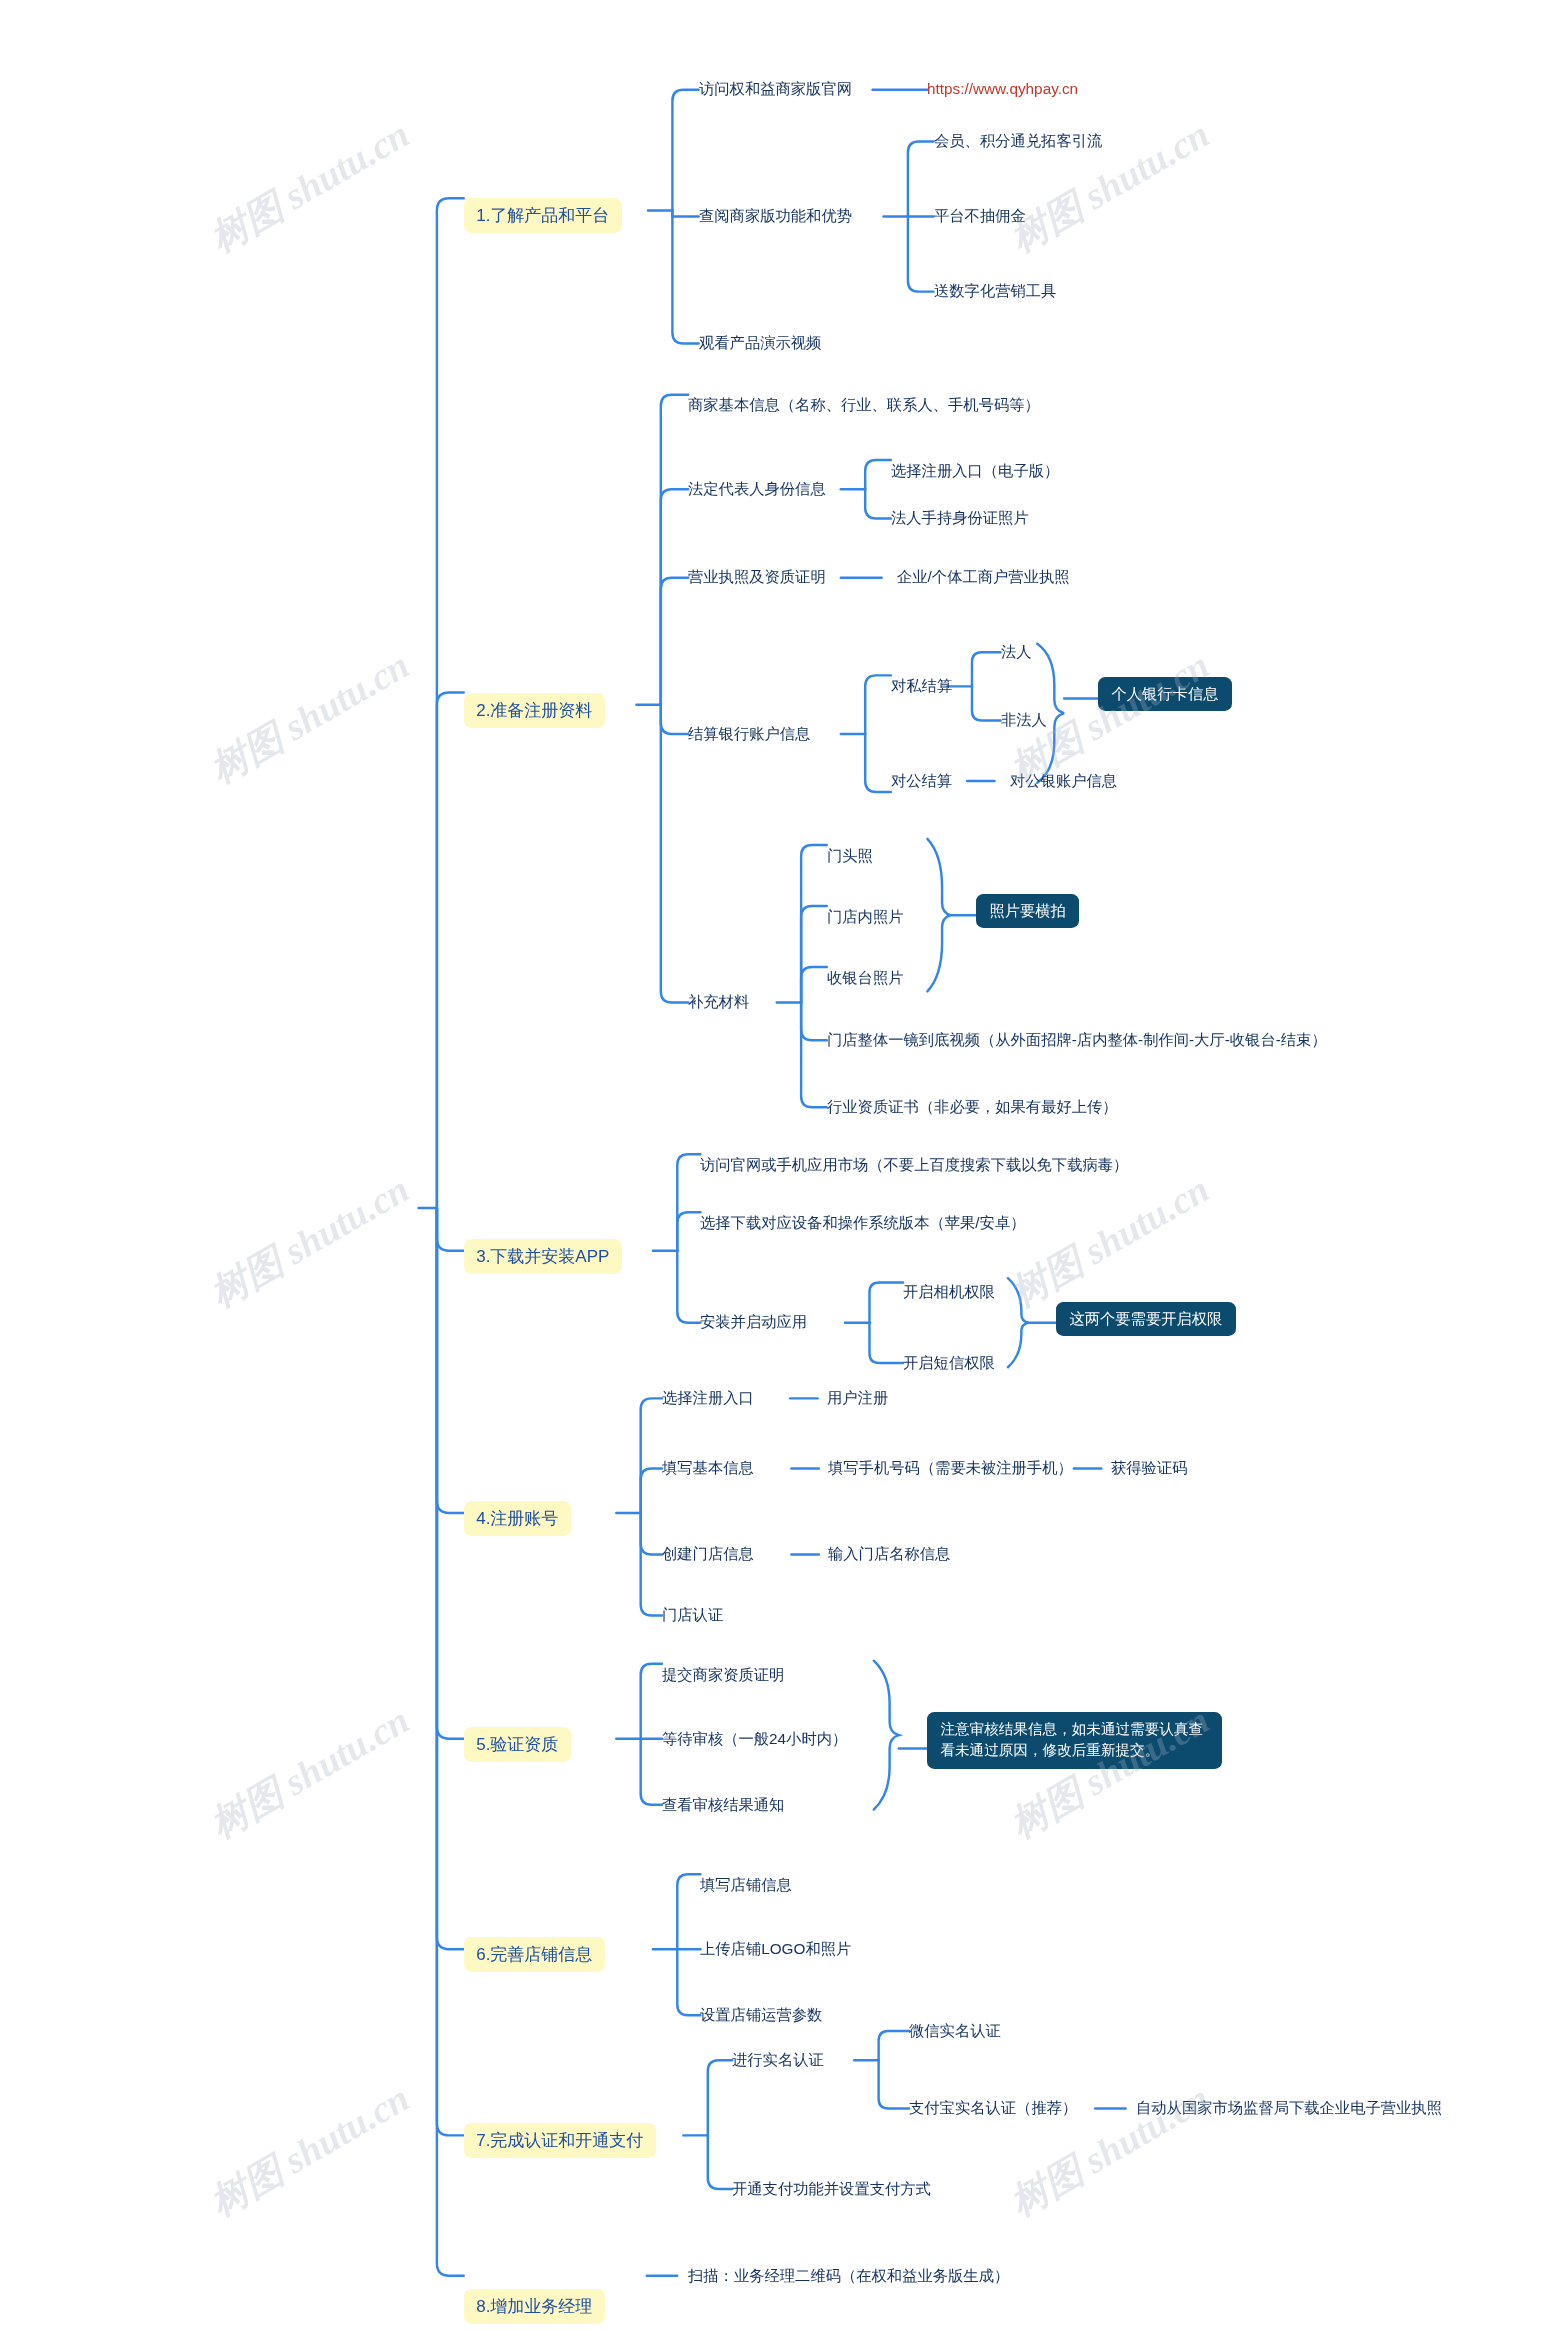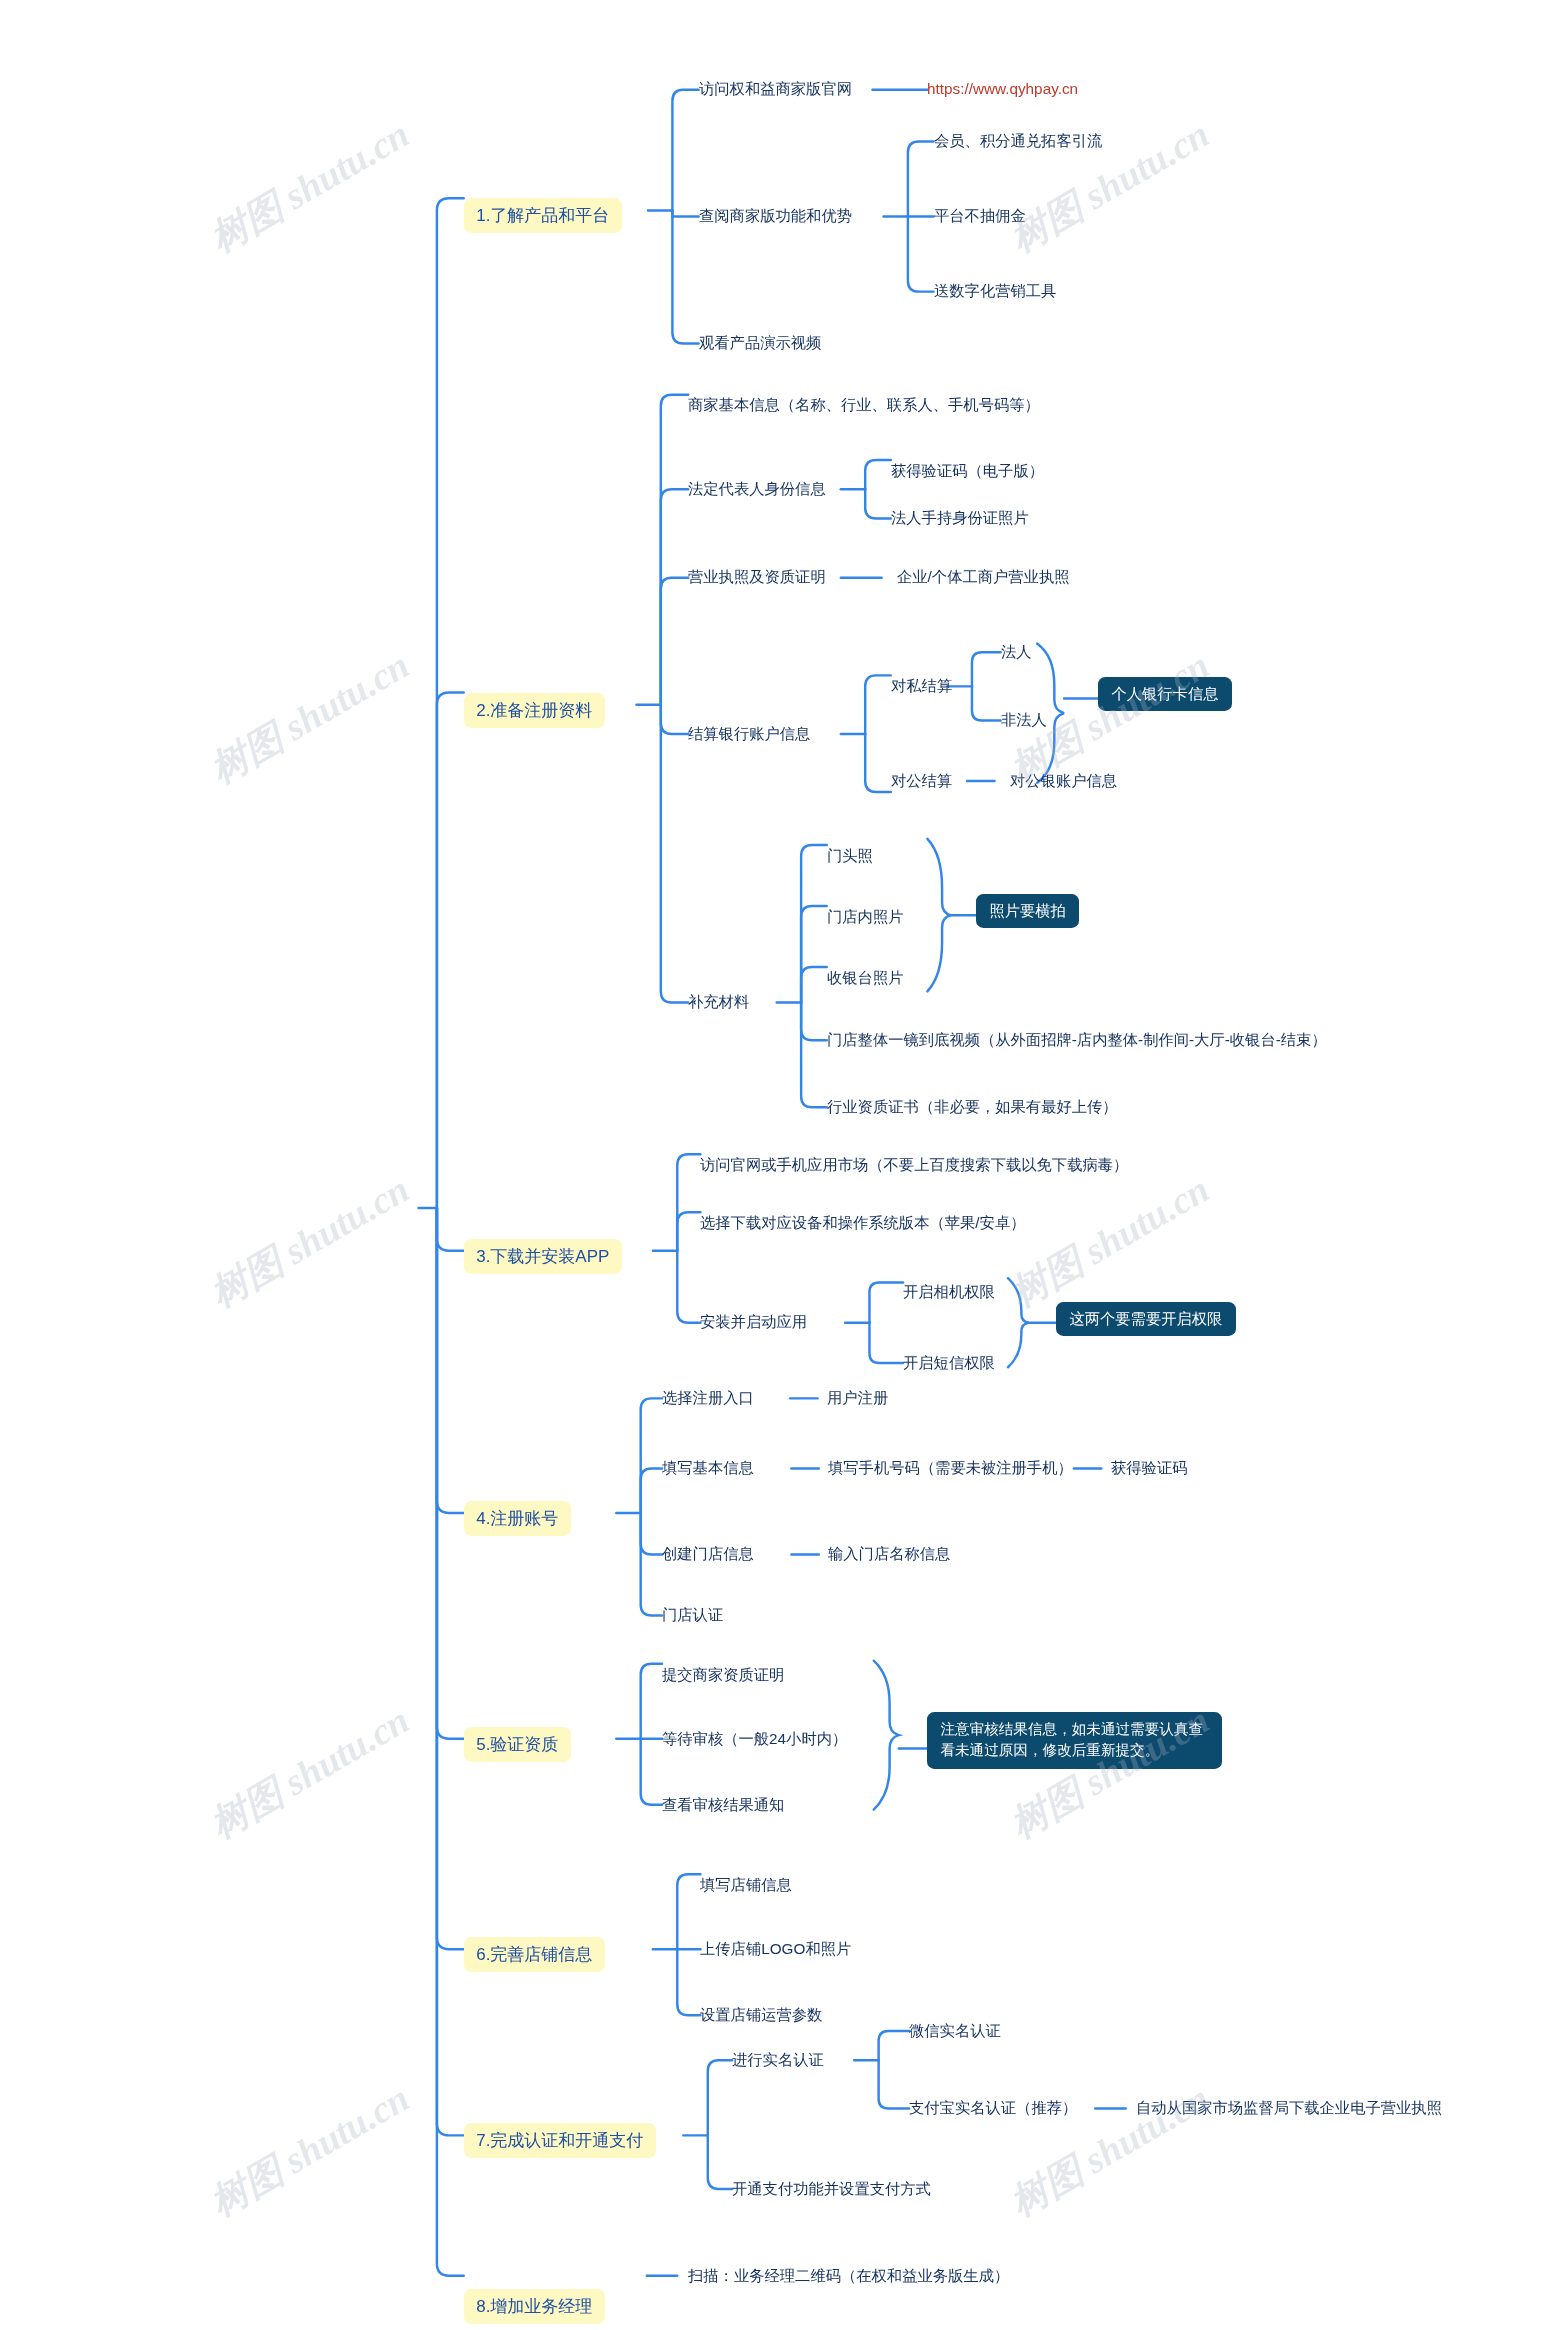--- a/index.html
+++ b/index.html
@@ -157,21 +157,21 @@
   <div class="node leaf" style="left:934px;top:206px;">平台不抽佣金</div>
   <div class="node leaf" style="left:934px;top:281px;">送数字化营销工具</div>
 
   <div class="node leaf" style="left:699px;top:333px;">观看产品演示视频</div>
 
   <div class="node topic" style="left:464px;top:693px;">2.准备注册资料</div>
 
   <div class="node leaf" style="left:688px;top:395px;">商家基本信息（名称、行业、联系人、手机号码等）</div>
 
   <div class="node leaf" style="left:688px;top:479px;">法定代表人身份信息</div>
-  <div class="node leaf" style="left:891px;top:461px;">获得验证码（电子版）</div>
+  <div class="node leaf" style="left:891px;top:461px;">选择注册入口（电子版）</div>
   <div class="node leaf" style="left:891px;top:508px;">法人手持身份证照片</div>
 
   <div class="node leaf" style="left:688px;top:567px;">营业执照及资质证明</div>
   <div class="node leaf" style="left:897px;top:567px;">企业/个体工商户营业执照</div>
 
   <div class="node leaf" style="left:688px;top:724px;">结算银行账户信息</div>
   <div class="node leaf" style="left:891px;top:676px;">对私结算</div>
   <div class="node leaf" style="left:1001px;top:642px;">法人</div>
   <div class="node leaf" style="left:1001px;top:710px;">非法人</div>
   <div class="node callout" style="left:1098px;top:677px;">个人银行卡信息</div>

